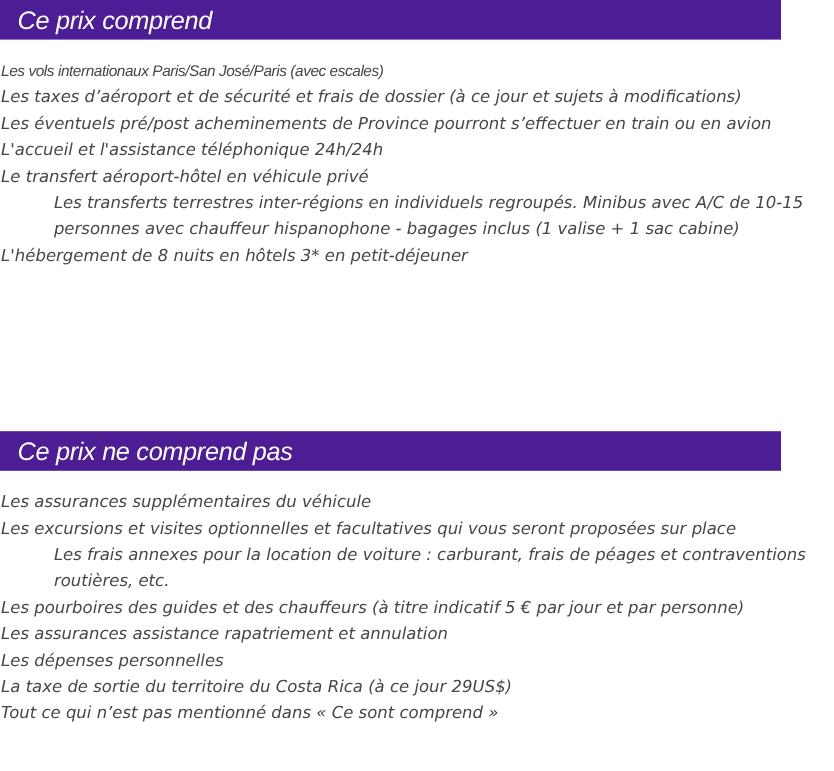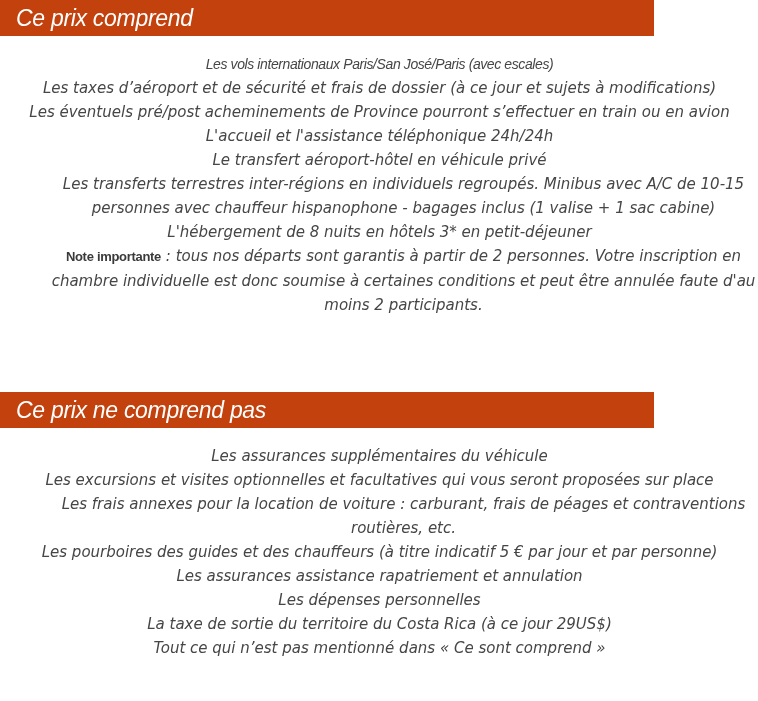--- a/index.html
+++ b/index.html
@@ -1,33 +1,32 @@
 <!DOCTYPE html>
 <html><head>
   <meta charset="utf-8">
   <style>
     html, body { margin: 0; padding: 0; background: #ffffff; }
     body { width: 758px; height: 701px; overflow: hidden; position: relative; }
     .band {
-      position: absolute; left: 0; width: 654px; height: 36px;
-      background: #c2410c;
+      position: absolute; left: 0; width: 710px; height: 36px;
+      background: #4c1d95;
     }
     .band h2 {
       margin: 0; padding-left: 16px;
       font-family: "Liberation Sans", sans-serif;
       font-style: italic; font-weight: normal;
       font-size: 23px; line-height: 36px; color: #ffffff;
       letter-spacing: -0.3px;
     }
     .list {
       position: absolute; left: 1px; width: 757px;
       font-family: "DejaVu Sans", sans-serif;
       font-style: italic; font-size: 15px; line-height: 24px;
       color: #464646;
-      text-align: center;
     }
     .line { display: block; white-space: nowrap; }
     .wrap { white-space: normal; margin-left: 48px; }
     .small {
       font-family: "Liberation Sans", sans-serif;
       font-size: 14px; letter-spacing: -0.4px;
     }
     .note-label {
       font-family: "Liberation Sans", sans-serif;
       font-style: normal; font-weight: bold; font-size: 13px;
@@ -42,21 +41,20 @@
 </div>
 
 <div class="list" style="top:52px;">
   <span class="line small">Les vols internationaux Paris/San José/Paris (avec escales)</span>
   <span class="line">Les taxes d’aéroport et de sécurité et frais de dossier (à ce jour et sujets à modifications)</span>
   <span class="line">Les éventuels pré/post acheminements de Province pourront s’effectuer en train ou en avion</span>
   <span class="line">L'accueil et l'assistance téléphonique 24h/24h</span>
   <span class="line">Le transfert aéroport-hôtel en véhicule privé</span>
   <span class="line wrap">Les transferts terrestres inter-régions en individuels regroupés. Minibus avec A/C de 10-15 personnes avec chauffeur hispanophone - bagages inclus (1 valise + 1 sac cabine)</span>
   <span class="line">L'hébergement de 8 nuits en hôtels 3* en petit-déjeuner</span>
-  <span class="line wrap"><span class="note-label">Note importante</span><span> : tous nos départs sont garantis à partir de 2 personnes. Votre inscription en chambre individuelle est donc soumise à certaines conditions et peut être annulée faute d'au moins 2 participants.</span></span>
 </div>
 
 <div class="band" style="top:392px;">
   <h2>Ce prix ne comprend pas</h2>
 </div>
 
 <div class="list" style="top:444px;">
   <span class="line">Les assurances supplémentaires du véhicule</span>
   <span class="line">Les excursions et visites optionnelles et facultatives qui vous seront proposées sur place</span>
   <span class="line wrap">Les frais annexes pour la location de voiture : carburant, frais de péages et contraventions routières, etc.</span>

